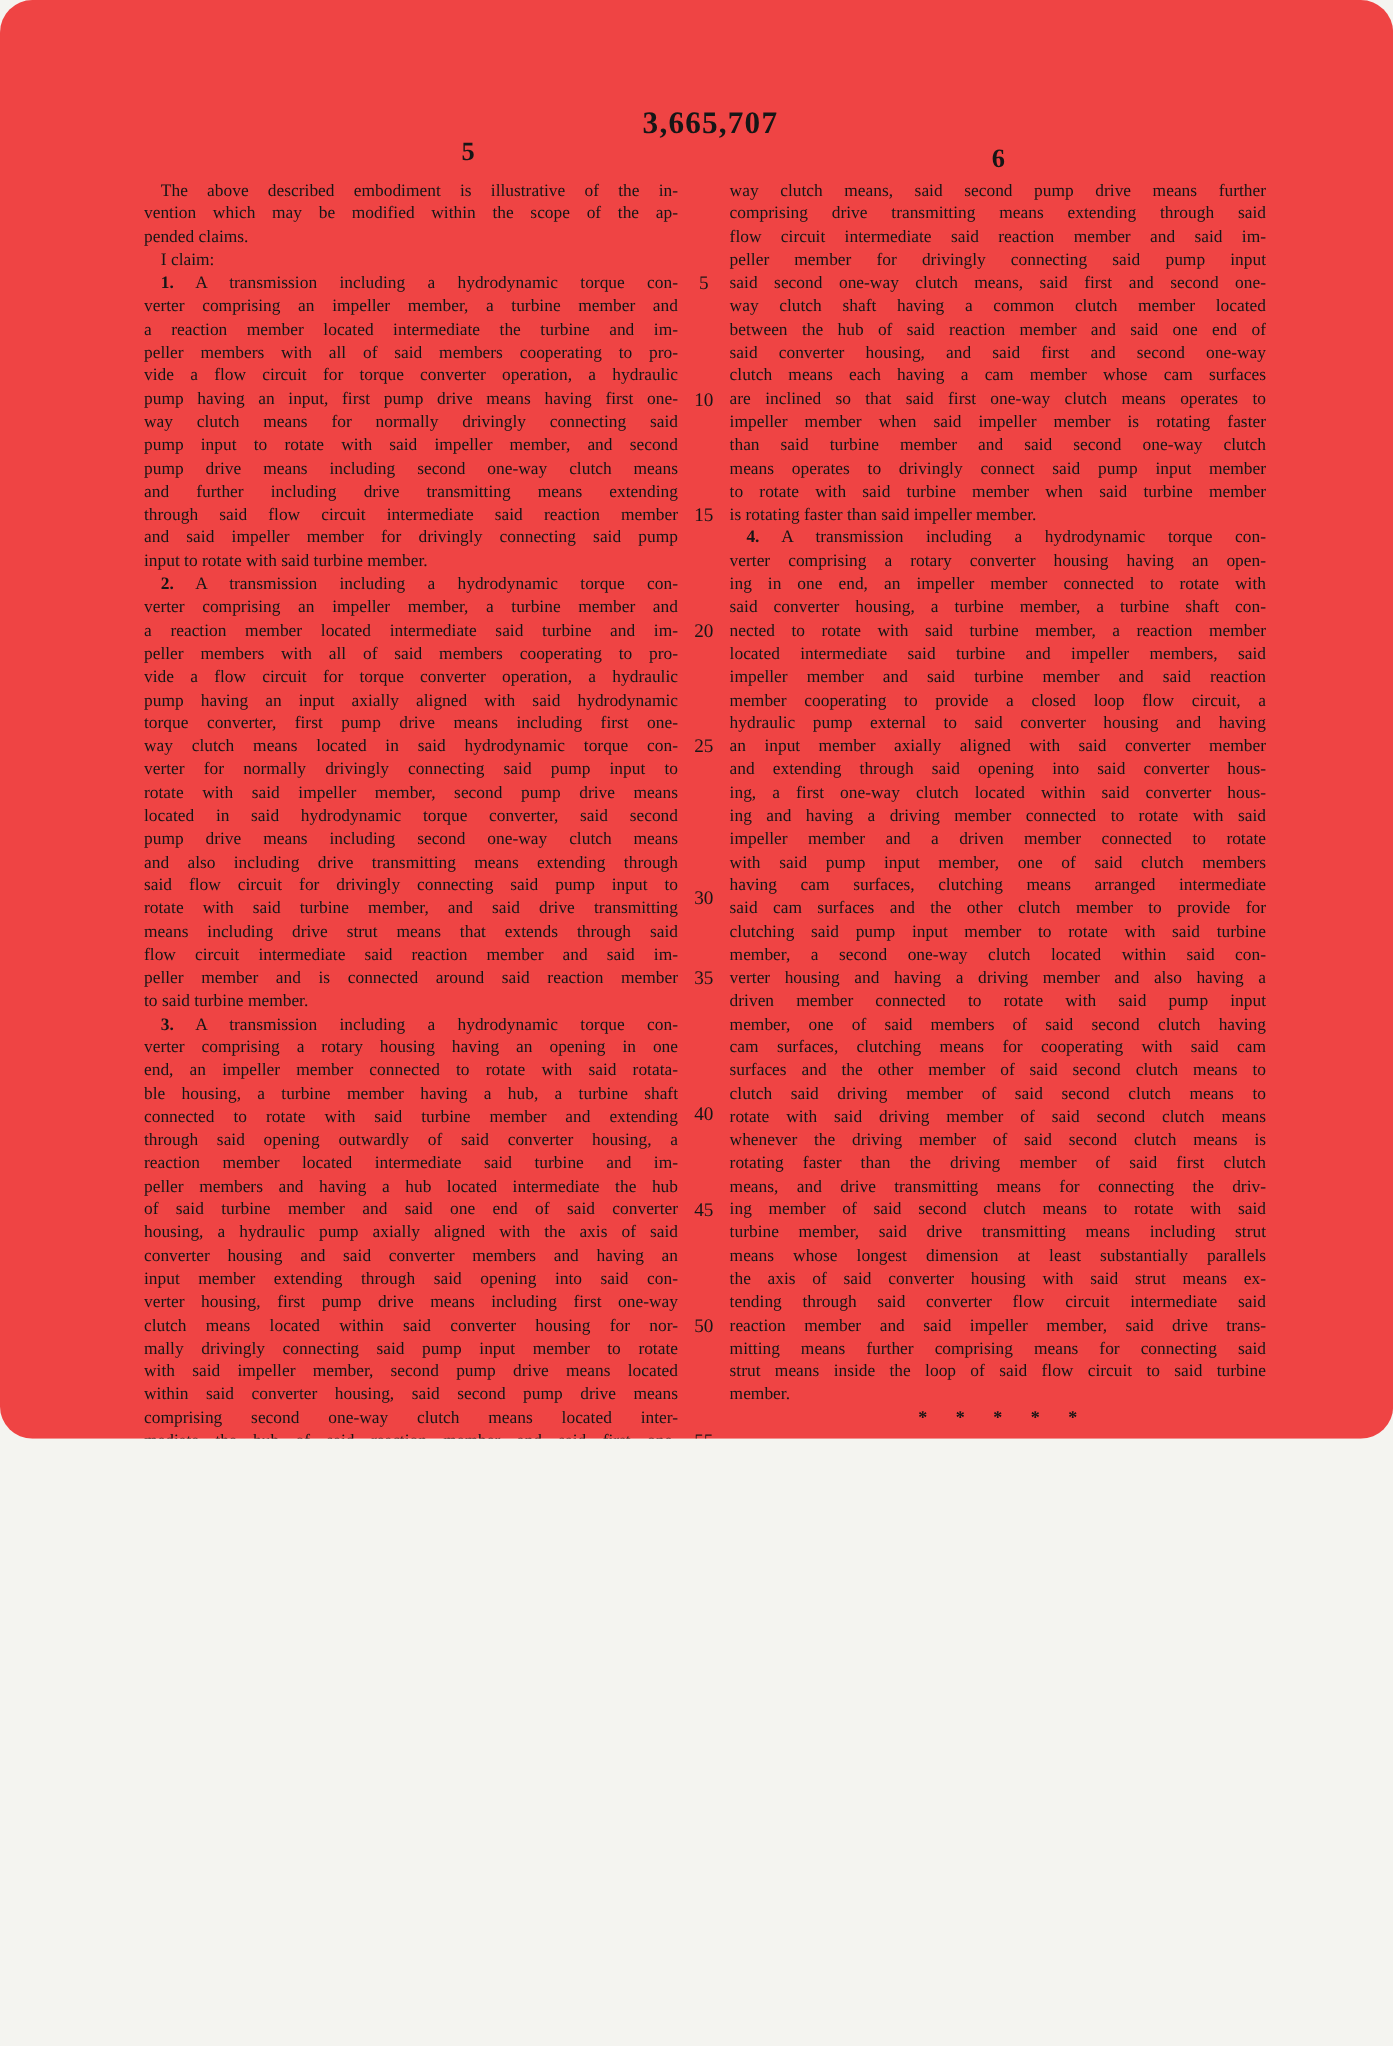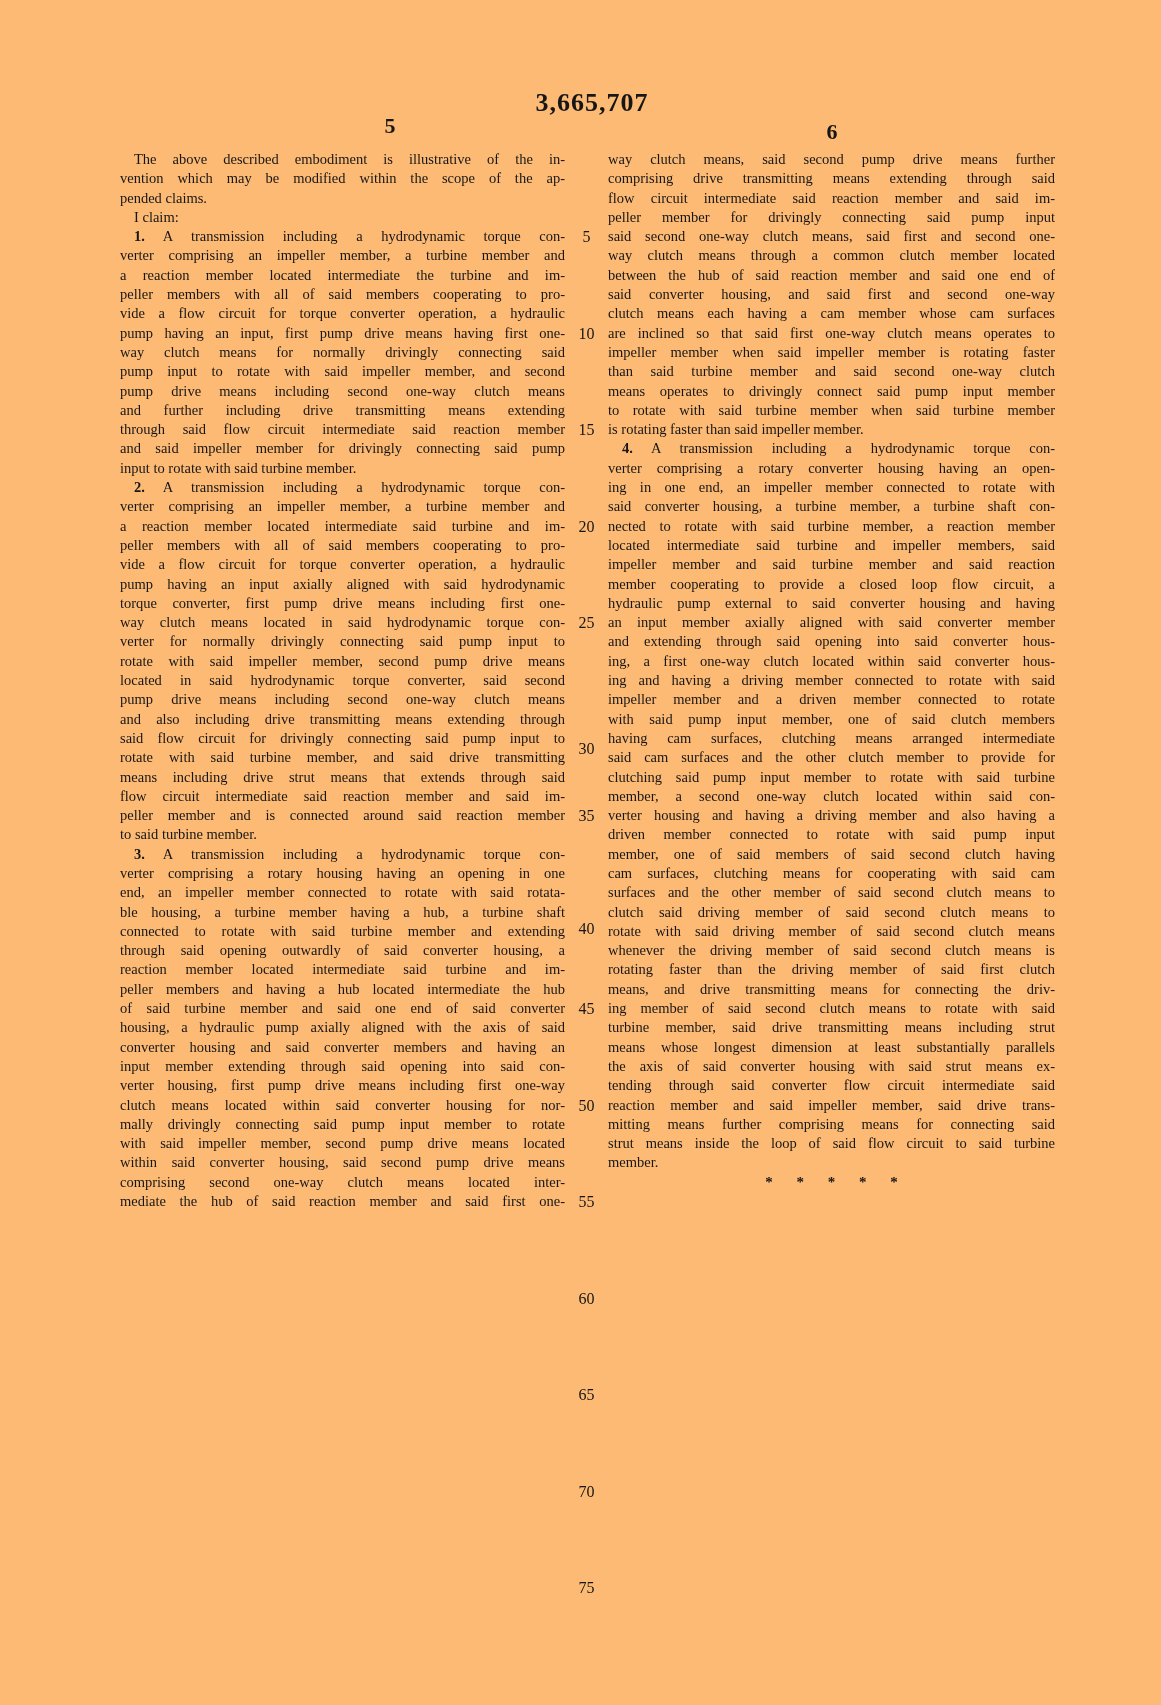--- a/index.html
+++ b/index.html
@@ -1,24 +1,25 @@
 <!DOCTYPE html>
 <html><head>
 <meta charset="utf-8">
 <style>
   * { margin: 0; padding: 0; box-sizing: border-box; }
   html, body { background: #f4f4f0; }
   .page {
     position: relative;
     width: 1161px;
-    height: 1705px;
-    background: #fdba74;
+    height: 1199px;
+    background: #ef4444;
     font-family: "Liberation Serif", "DejaVu Serif", serif;
     color: #161616;
     overflow: hidden;
+    border-radius: 27px;
   }
   .patent-number {
     position: absolute;
     top: 88px;
     left: 592px;
     transform: translateX(-50%);
     font-size: 26px;
     font-weight: bold;
     letter-spacing: 1px;
     white-space: nowrap;
@@ -167,21 +168,21 @@
         <div class="gutter-num" style="top: 1235.2px;">65</div>
         <div class="gutter-num" style="top: 1331.7px;">70</div>
         <div class="gutter-num" style="top: 1428.2px;">75</div>
       </div>
     <div class="column column-right" id="col-right">
         <div class="line">way clutch means, said second pump drive means further</div>
         <div class="line">comprising drive transmitting means extending through said</div>
         <div class="line">flow circuit intermediate said reaction member and said im-</div>
         <div class="line">peller member for drivingly connecting said pump input</div>
         <div class="line">said second one-way clutch means, said first and second one-</div>
-        <div class="line">way clutch means through a common clutch member located</div>
+        <div class="line">way clutch shaft having a common clutch member located</div>
         <div class="line">between the hub of said reaction member and said one end of</div>
         <div class="line">said converter housing, and said first and second one-way</div>
         <div class="line">clutch means each having a cam member whose cam surfaces</div>
         <div class="line">are inclined so that said first one-way clutch means operates to</div>
         <div class="line">impeller member when said impeller member is rotating faster</div>
         <div class="line">than said turbine member and said second one-way clutch</div>
         <div class="line">means operates to drivingly connect said pump input member</div>
         <div class="line">to rotate with said turbine member when said turbine member</div>
         <div class="line para-end">is rotating faster than said impeller member.</div>
         <div class="line"><span class="indent"></span><b class="claim-num">4.</b> A transmission including a hydrodynamic torque con-</div>

